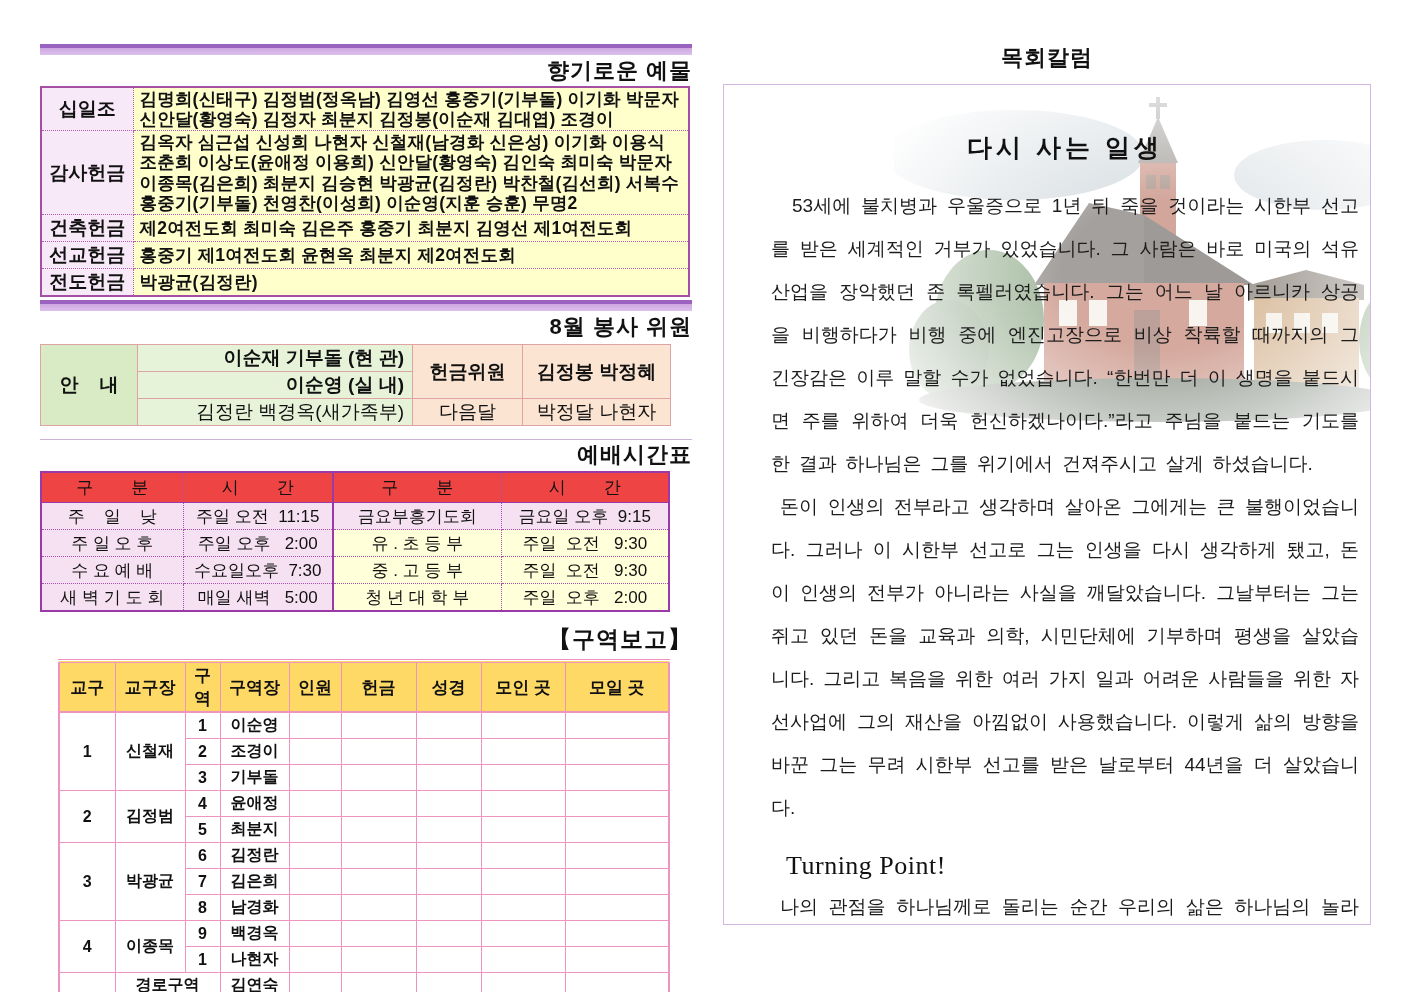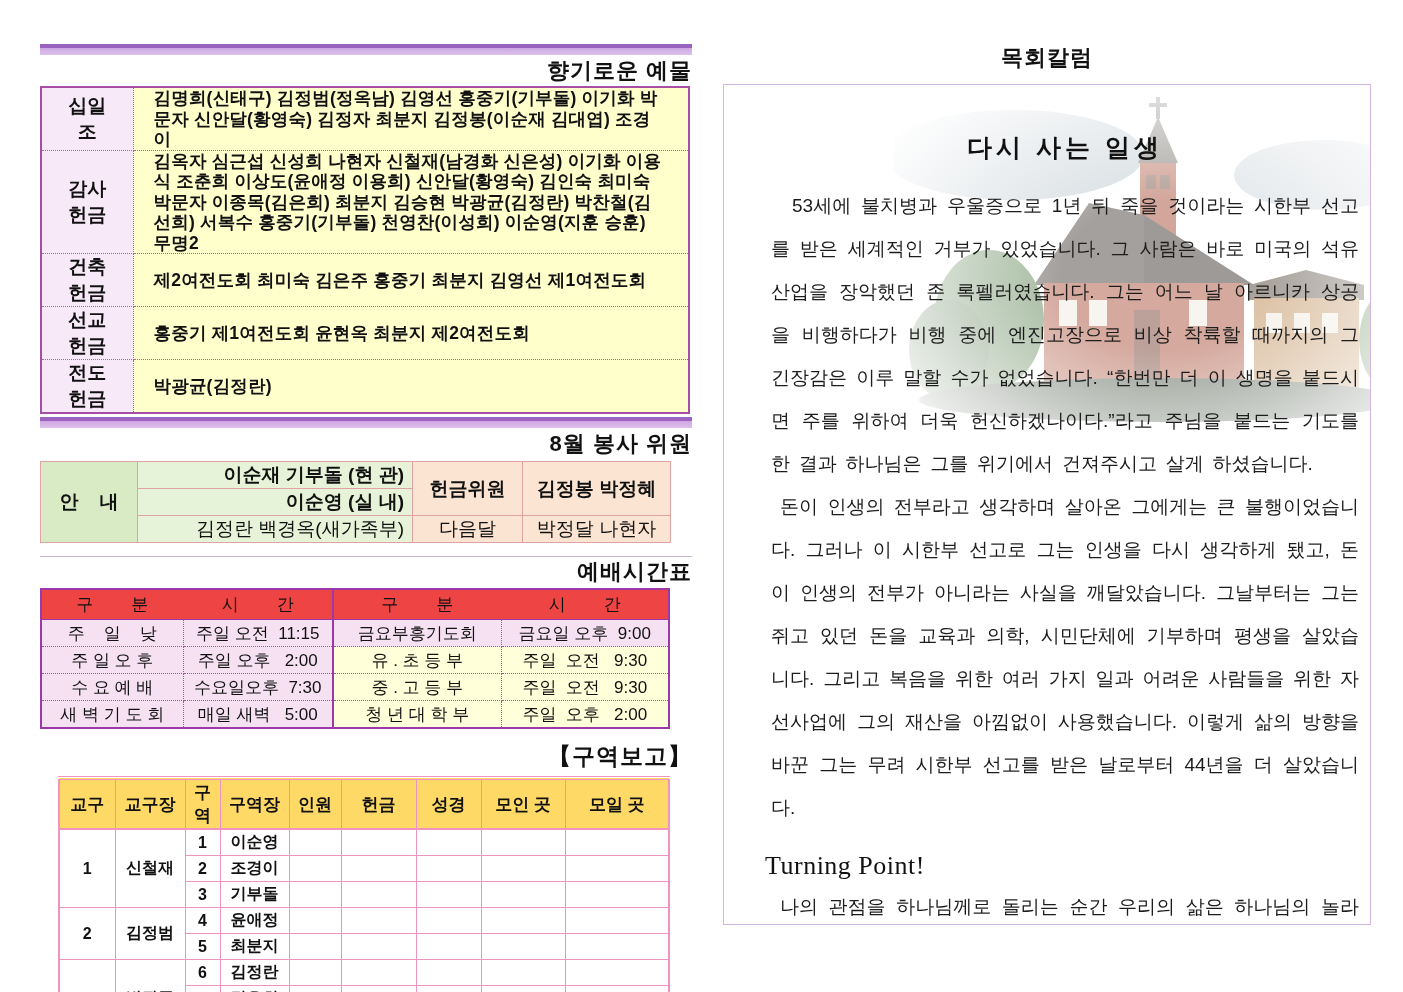--- a/index.html
+++ b/index.html
@@ -13,21 +13,21 @@
   .deco-bar {
     height:11px; margin:0 0 1px 0;
     background:linear-gradient(to bottom,#9a63c0 0%,#9a63c0 38%,#cfa8e2 38%,#dcc0ec 100%);
   }
   .sec-title { text-align:right; font-weight:bold; font-size:22px; line-height:27px; padding:1px 0; letter-spacing:1px; }
 
   table { border-collapse:collapse; table-layout:fixed; }
 
   
   .t1 { width:650px; border:2px solid #a44fa4; margin-top:1px; }
-  .t1 td { border:1px dotted #b35cb3; padding:0 20px; vertical-align:middle; }
+  .t1 td { border:1px dotted #b35cb3; padding:0 6px; vertical-align:middle; }
   .t1 .lbl { background:#f7e9f7; text-align:center; font-weight:bold; font-size:19px; width:92px; }
   .t1 .val { background:#ffffcc; font-weight:bold; font-size:17.5px; line-height:20.5px; letter-spacing:0.2px; }
 
   
   .t2 { width:631px; border:1px solid #dfa3a3; margin-top:3px; font-size:19px; }
   .t2 td { border:1px solid #dfa3a3; height:23px; padding:0 8px; vertical-align:middle; }
   .t2 .lead { background:#d9ebc4; text-align:center; font-weight:bold; white-space:pre; width:80px; }
   .t2 .guide { background:#e7f3d8; text-align:right; font-weight:bold; white-space:pre; width:258px; }
   .t2 .guide.normal { font-weight:normal; }
   .t2 .off { background:#fbe5d2; text-align:center; font-weight:bold; width:93px; }
@@ -54,21 +54,21 @@
   .right-col { position:absolute; left:723px; top:44px; width:648px; }
   .col-title { text-align:center; font-size:22px; font-weight:bold; line-height:28px; letter-spacing:1px; }
   .column-box { position:relative; margin-top:12px; height:839px; border:1px solid #d5b6e3; overflow:hidden; background:#fff;padding-left:36px; }
   .watermark { position:absolute; left:170px; top:0px; width:540px; height:380px; opacity:0.5; }
   .watermark-fade { position:absolute; left:150px; top:-20px; width:580px; height:420px;
     background:radial-gradient(ellipse at center, rgba(255,255,255,0) 25%, #ffffff 82%); }
   .essay-heading { position:relative; text-align:center; font-size:25px; font-weight:bold; letter-spacing:4px; margin-top:46px; }
   .essay { position:relative; font-size:19px; line-height:43px; text-align:justify; margin:20px 11px 0 11px; word-spacing:3.5px; color:#1c1c1c; }
   .essay.p1 { text-indent:21px; }
   .essay.p2 { margin-top:0; text-indent:9px; }
-  .turning-title { position:relative; font-family:"Liberation Serif","DejaVu Serif",serif; font-size:26px; margin:22px 0 0 5px; letter-spacing:0.5px; }
+  .turning-title { position:relative; font-family:"Liberation Serif","DejaVu Serif",serif; font-size:26px; margin:22px 0 0 26px; letter-spacing:0.5px; }
   .turning-text { position:relative; font-size:19px; line-height:43px; text-align:justify; margin:4px 11px 0 11px; word-spacing:3.5px; text-indent:9px; color:#1c1c1c; }
 </style>
 </head>
 <body>
 
 <div class="page">
 
   <div class="left-col">
 
     <div class="deco-bar"></div>
@@ -142,21 +142,21 @@
           <tr class="hdr">
         <td>구        분</td>
         <td>시        간</td>
         <td class="divL">구        분</td>
         <td>시        간</td>
       </tr>
       <tr>
         <td class="pink">주    일    낮</td>
         <td class="pink">주일 오전  11:15</td>
         <td class="pink divL">금요부흥기도회</td>
-        <td class="pink">금요일 오후  9:00</td>
+        <td class="pink">금요일 오후  9:15</td>
       </tr>
       <tr>
         <td class="pink">주 일 오 후</td>
         <td class="pink">주일 오후   2:00</td>
         <td class="yellow divL">유 . 초 등 부</td>
         <td class="yellow">주일  오전   9:30</td>
       </tr>
       <tr>
         <td class="pink">수 요 예 배</td>
         <td class="pink">수요일오후  7:30</td>

